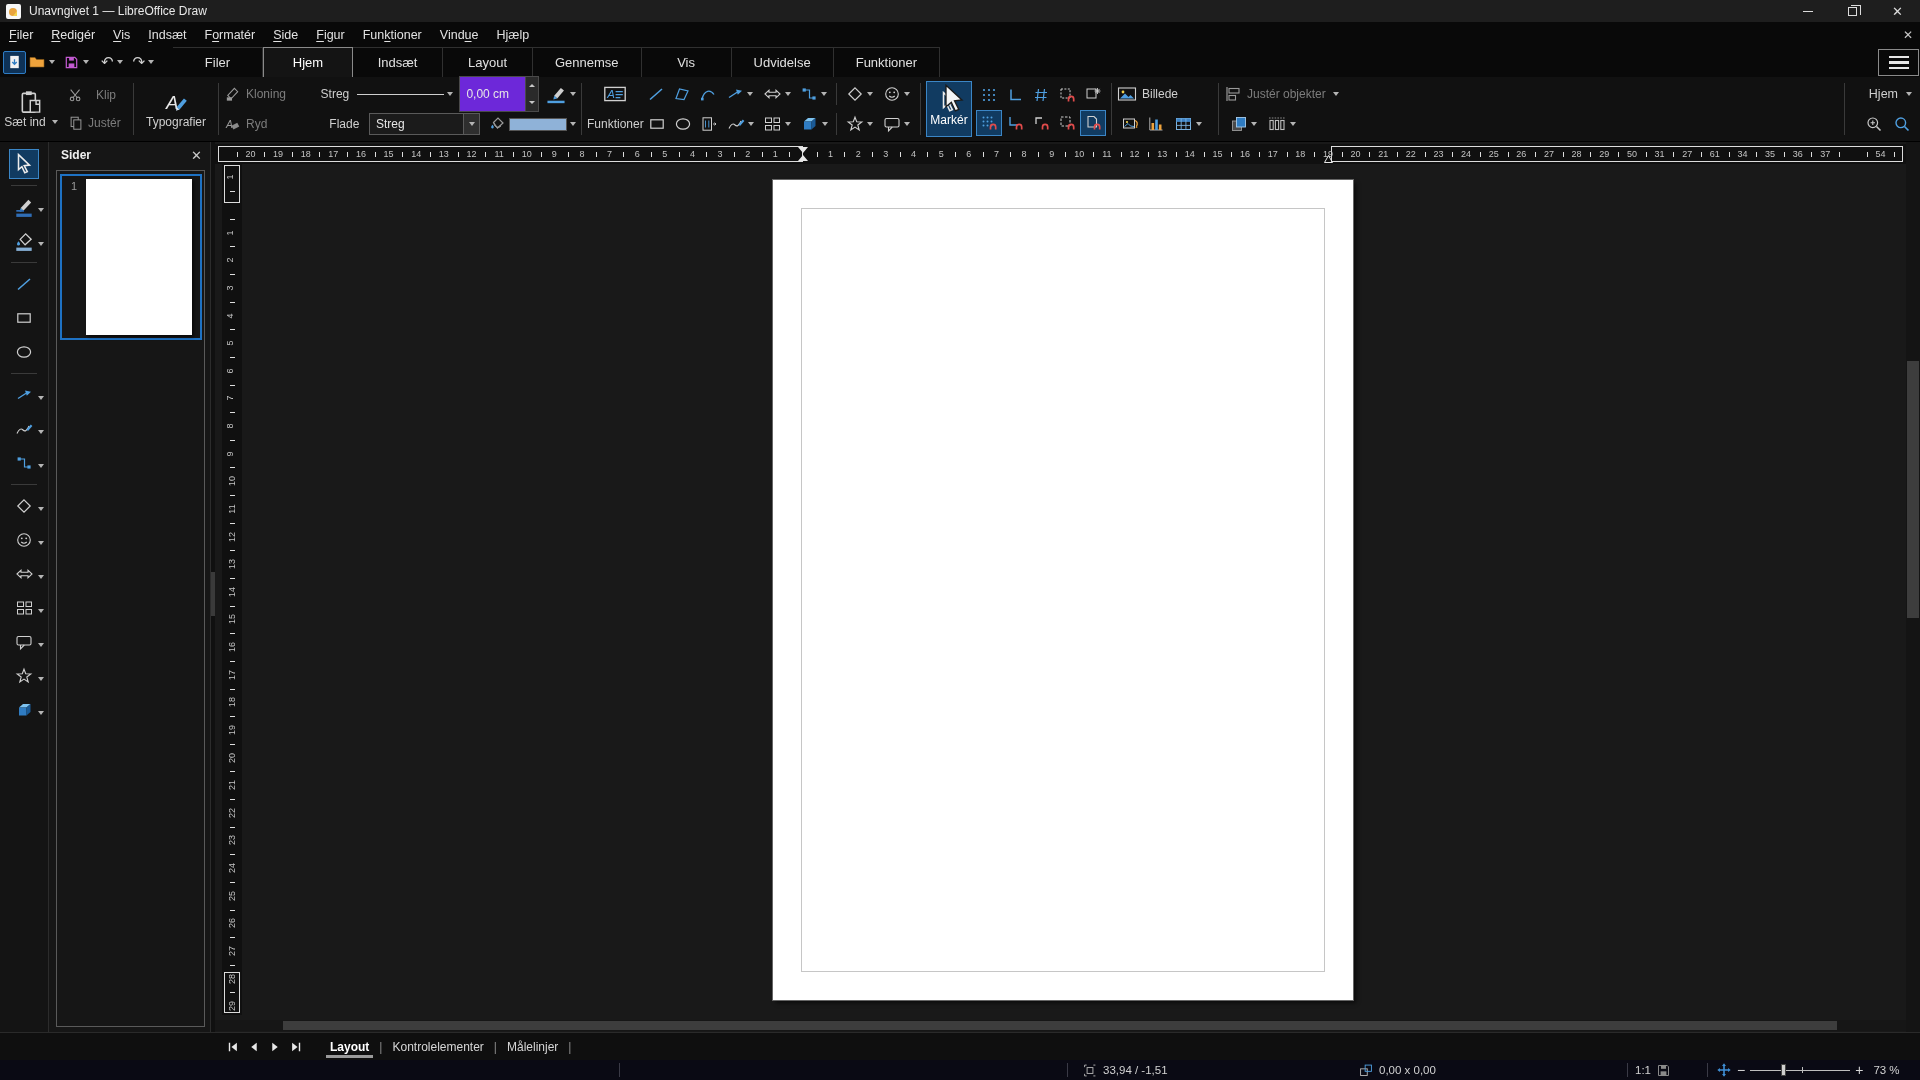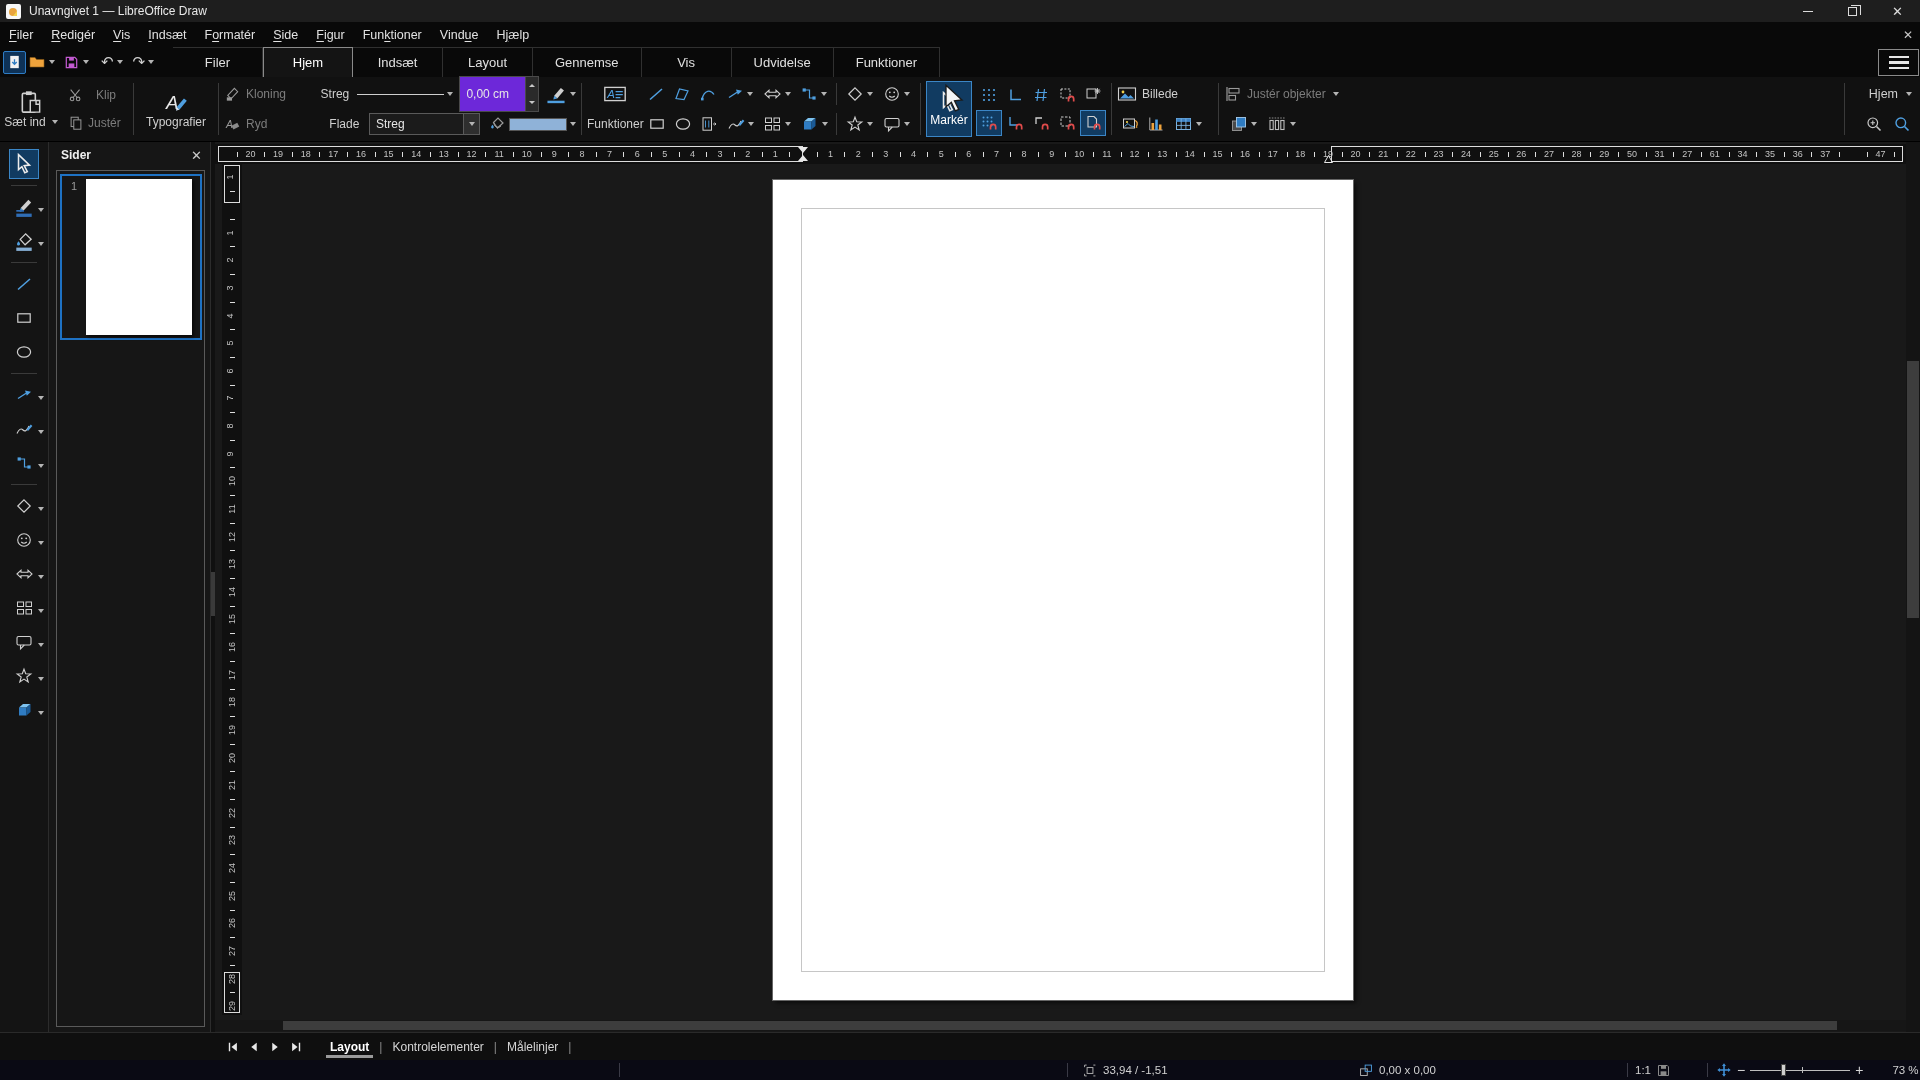--- a/index.html
+++ b/index.html
@@ -987,21 +987,21 @@
           <span class="rlabel" style="left:1389.27px; top:5px; transform:translateX(-50%)">29</span>
           <span class="rlabel" style="left:1416.9px; top:5px; transform:translateX(-50%)">50</span>
           <span class="rlabel" style="left:1444.53px; top:5px; transform:translateX(-50%)">31</span>
           <span class="rlabel" style="left:1472.1599999999999px; top:5px; transform:translateX(-50%)">27</span>
           <span class="rlabel" style="left:1499.79px; top:5px; transform:translateX(-50%)">61</span>
           <span class="rlabel" style="left:1527.42px; top:5px; transform:translateX(-50%)">34</span>
           <span class="rlabel" style="left:1555.05px; top:5px; transform:translateX(-50%)">35</span>
           <span class="rlabel" style="left:1582.6799999999998px; top:5px; transform:translateX(-50%)">36</span>
           <span class="rlabel" style="left:1610.31px; top:5px; transform:translateX(-50%)">37</span>
           <span class="rlabel" style="left:1637.94px; top:19px; transform:translateX(-50%)">38</span>
-          <span class="rlabel" style="left:1665.57px; top:5px; transform:translateX(-50%)">47</span>
+          <span class="rlabel" style="left:1665.57px; top:5px; transform:translateX(-50%)">54</span>
           <div class="rtick-h" style="left:601.815px"></div>
           <div class="rtick-h" style="left:629.445px"></div>
           <div class="rtick-h" style="left:657.075px"></div>
           <div class="rtick-h" style="left:684.705px"></div>
           <div class="rtick-h" style="left:712.335px"></div>
           <div class="rtick-h" style="left:739.965px"></div>
           <div class="rtick-h" style="left:767.595px"></div>
           <div class="rtick-h" style="left:795.225px"></div>
           <div class="rtick-h" style="left:822.855px"></div>
           <div class="rtick-h" style="left:850.485px"></div>
@@ -1201,21 +1201,21 @@
             <path d="M9 1.5 L11.2 4.4 H9.9 V8.1 H13.6 V6.8 L16.5 9 L13.6 11.2 V9.9 H9.9 V13.6 H11.2 L9 16.5 L6.8 13.6 H8.1 V9.9 H4.4 V11.2 L1.5 9 L4.4 6.8 V8.1 H8.1 V4.4 H6.8 Z" fill="#3f8fd6"></path>
           </svg>
         </i>
       <span class="zsign">−</span>
       <div class="ztrack">
         <div class="line"></div>
           <div class="mid"></div>
           <div class="knob"></div>
       </div>
       <span class="zsign">+</span>
-      <span style="margin-left:24px">73 %</span>
+      <span style="margin-left:5px">73 %</span>
     </div>
   </div>
 
   <div class="mousecursor">
     <svg width="24" height="28" viewBox="0 0 18 21">
       <path d="M3 1 L15 12 L9.4 12.6 L12.6 19 L10 20.2 L7 13.8 L3 17 Z" fill="#f5f5f5" stroke="#1a1a1a" stroke-width="1"></path>
     </svg>
   </div>
 </div>
 

